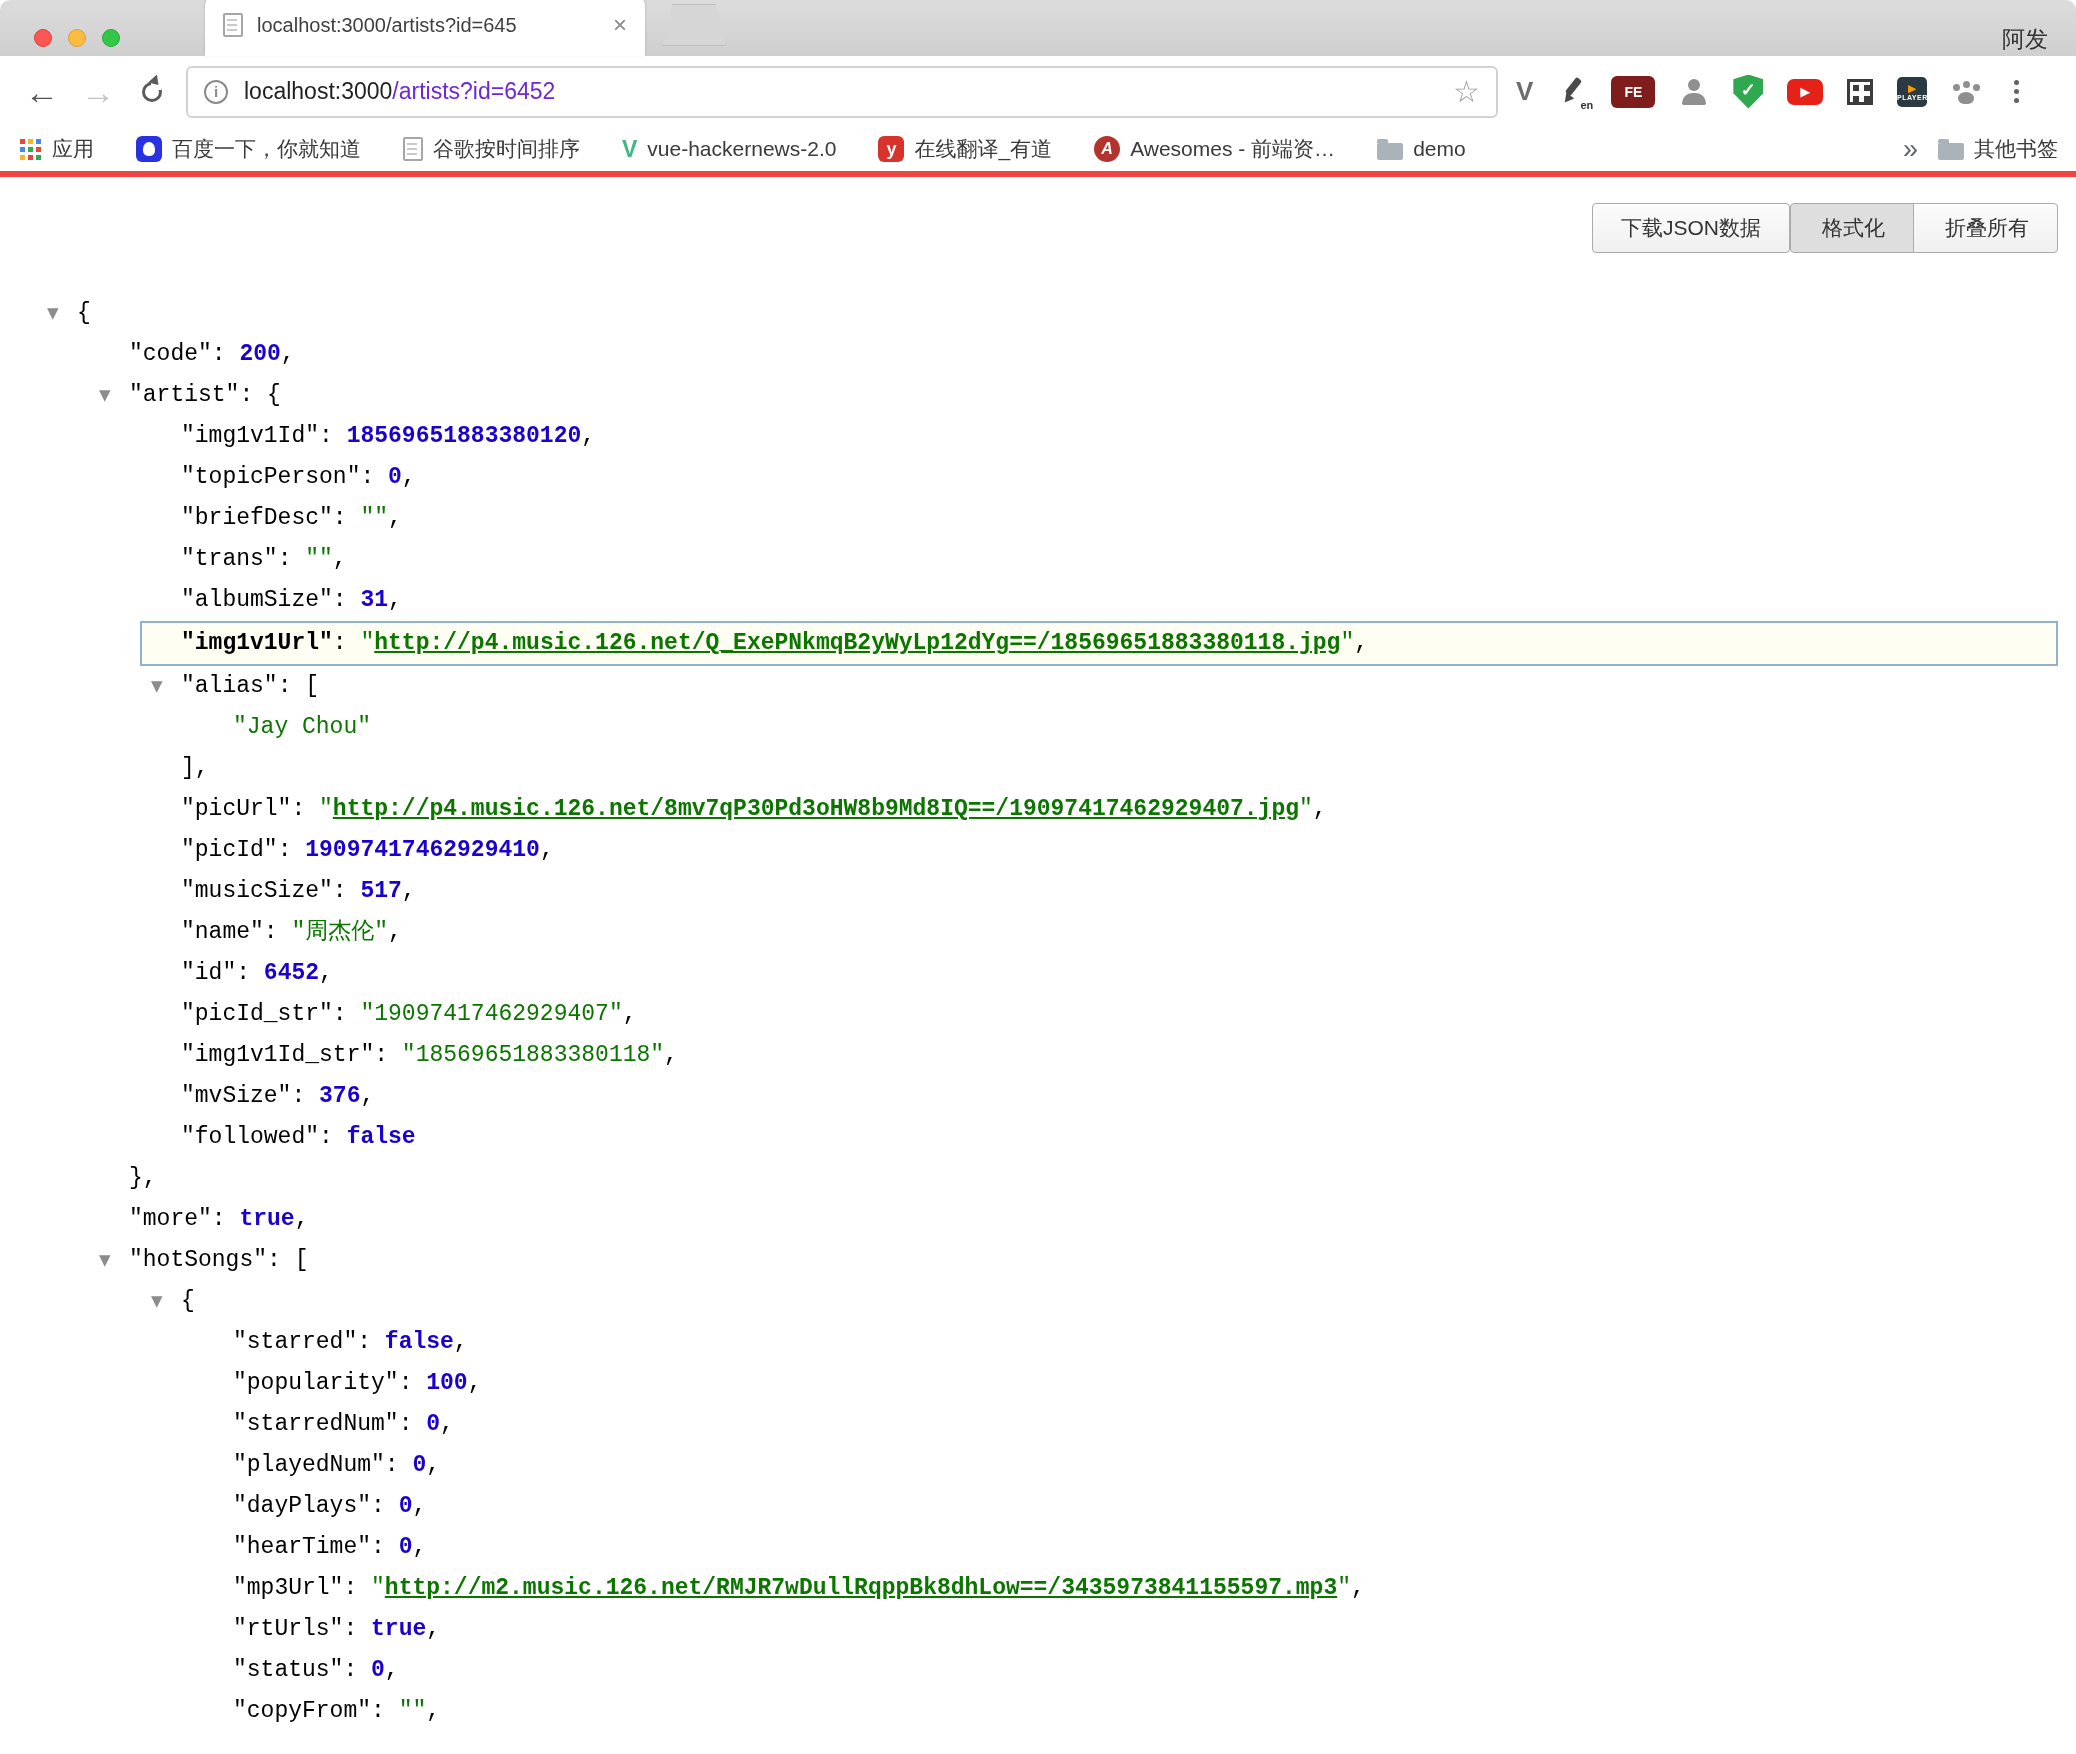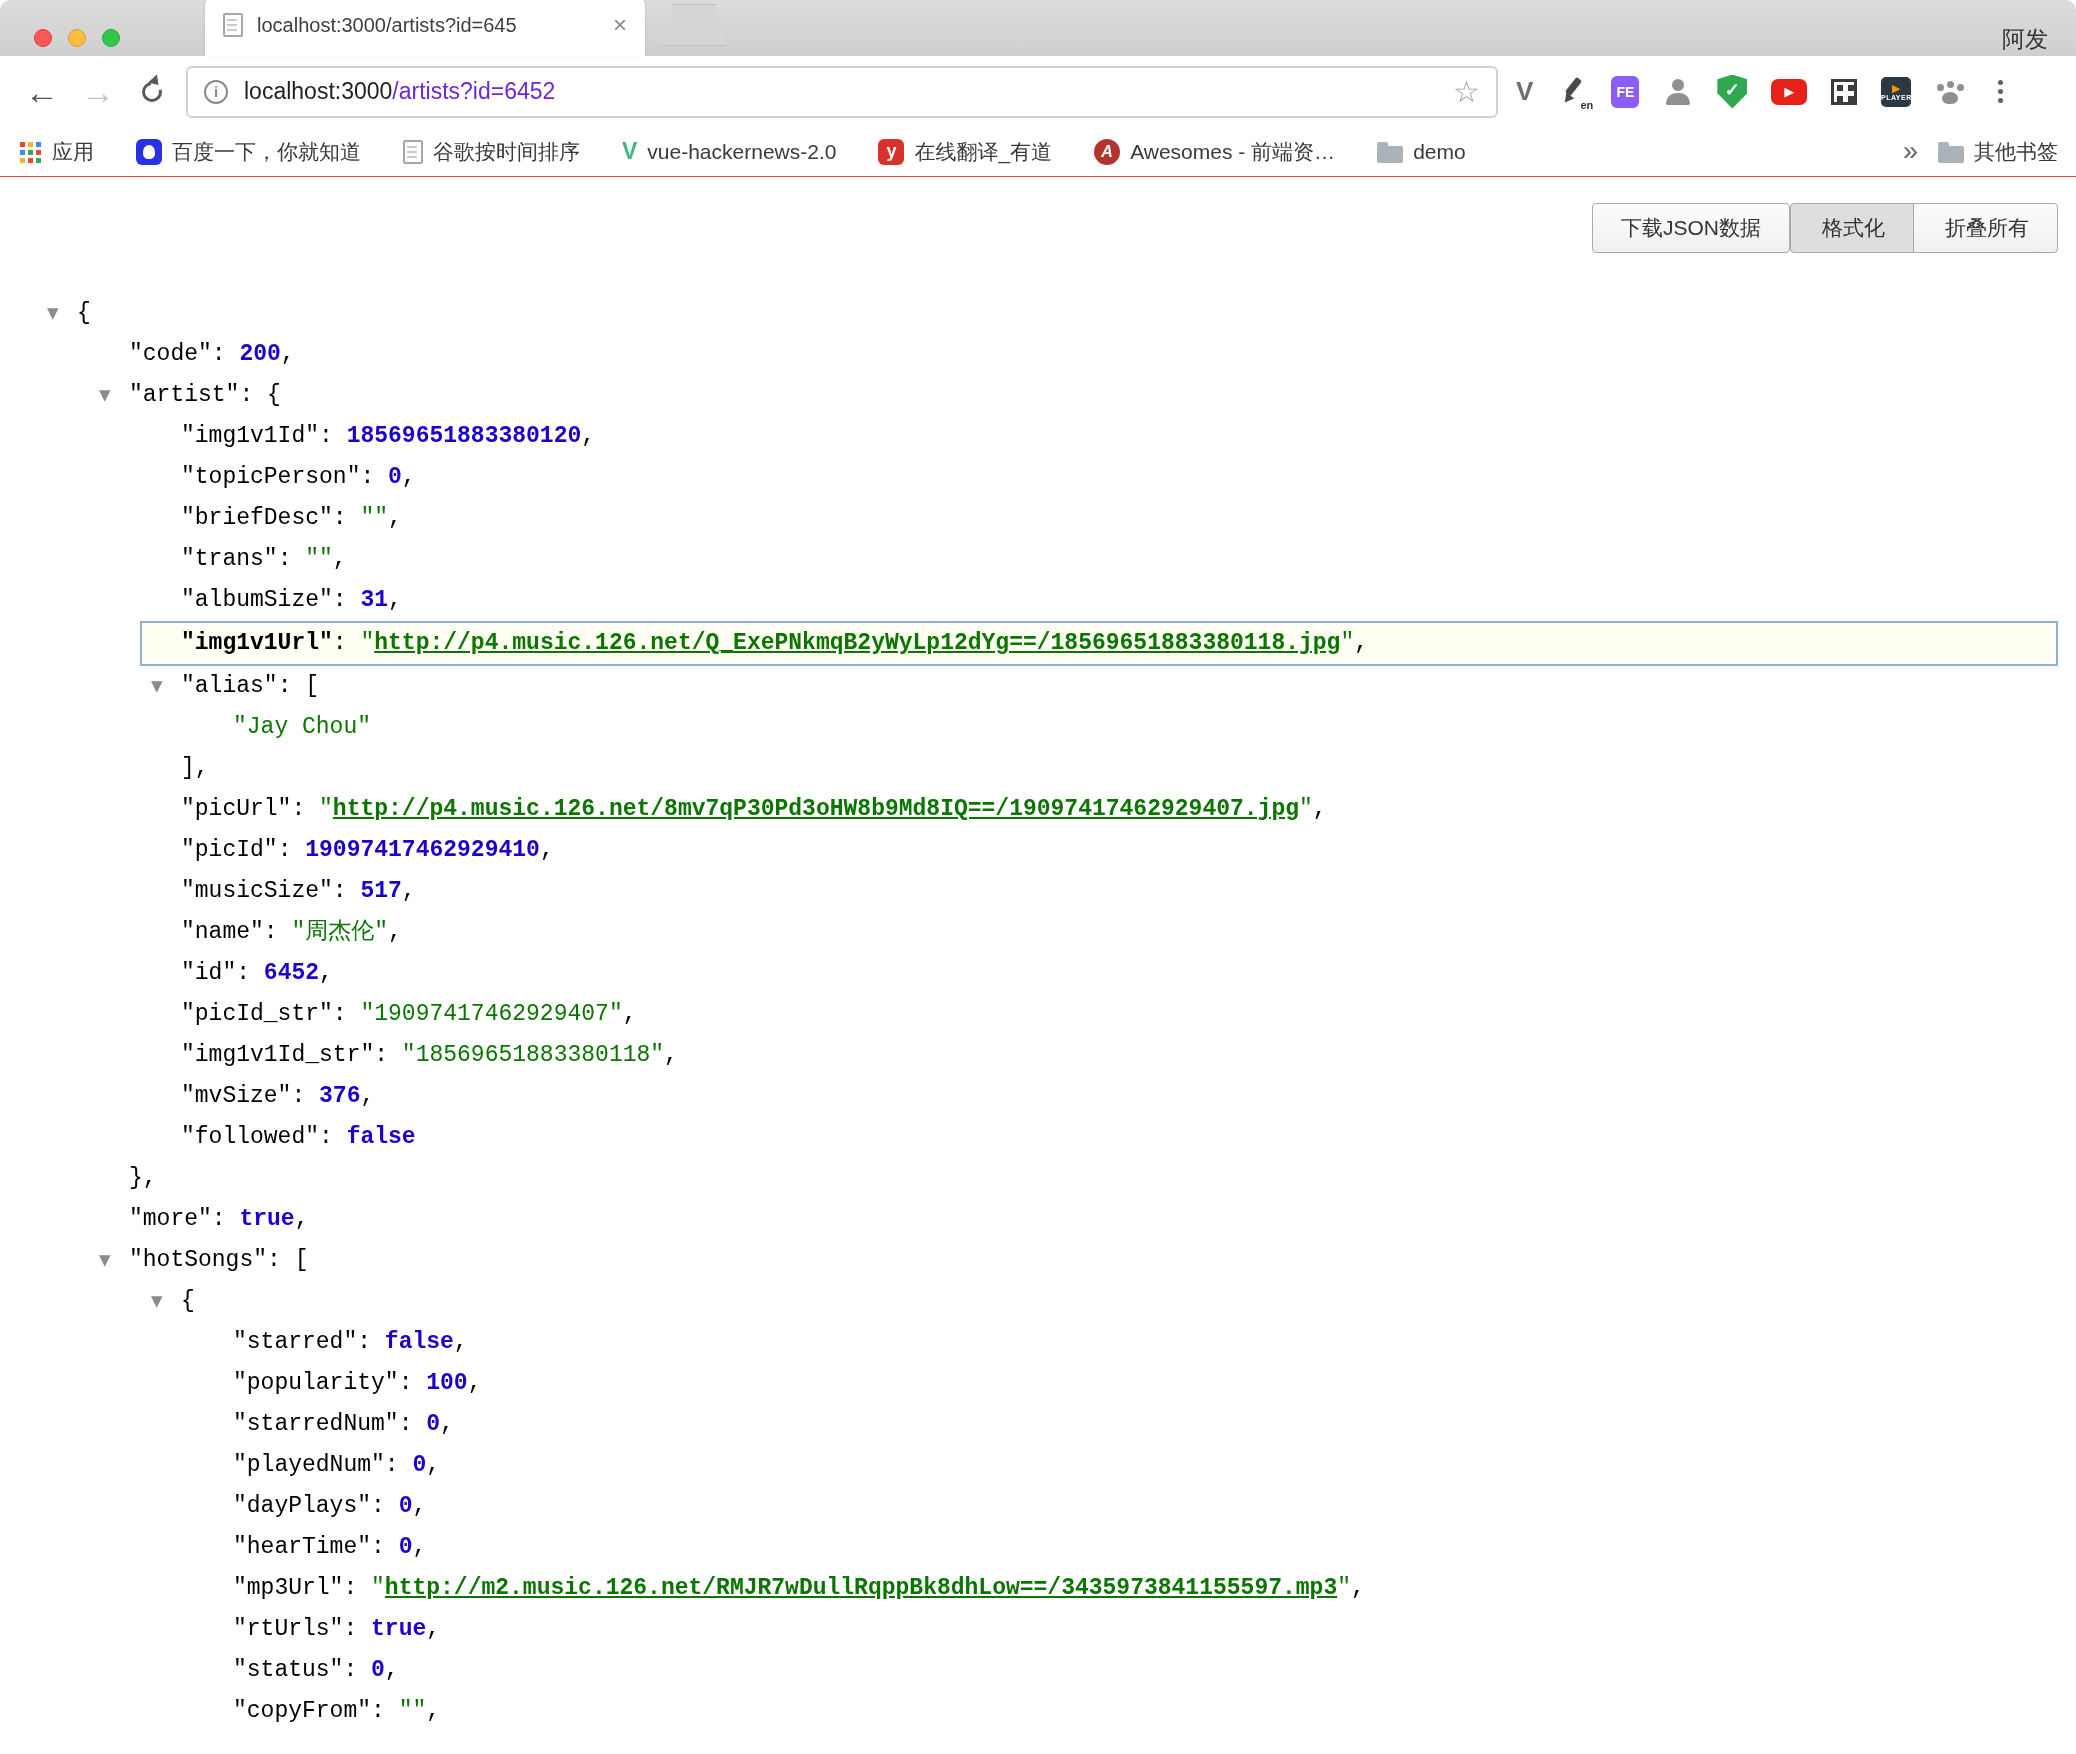--- a/index.html
+++ b/index.html
@@ -48,21 +48,21 @@
   .ext { display:flex; align-items:center; justify-content:center; position:relative; }
   .ebadge { font-size:11px; font-weight:bold; color:#333; }
 
   .v-icon .glyph { font-size:26px; font-weight:bold; color:#6E6E6E; }
   .translate-pen-icon { width:30px; height:30px; }
   .translate-pen-icon::before { content:""; position:absolute; left:13px; top:0; width:7px; height:19px;
                                 background:#4A4A4A; transform:rotate(38deg); border-radius:2px; }
   .translate-pen-icon::after { content:""; position:absolute; left:4px; top:17px; width:0; height:0;
                                border:5px solid transparent; border-top:9px solid #4A4A4A; transform:rotate(38deg); }
   .translate-pen-icon .ebadge { position:absolute; right:-6px; bottom:-4px; }
-  .fe-icon { width:28px; height:32px; border-radius:6px; background:#8b5cf6; }
+  .fe-icon { width:44px; height:32px; border-radius:6px; background:#7f1d1d; }
   .fe-icon .glyph { color:#fff; font-size:14px; font-weight:bold; }
   .person-icon { width:30px; height:30px; position:relative; }
   .person-icon::before { content:""; position:absolute; top:2px; left:9px; width:12px; height:12px;
                          border-radius:50%; background:#909090; }
   .person-icon::after { content:""; position:absolute; bottom:2px; left:3px; width:24px; height:12px;
                         border-radius:12px 12px 2px 2px; background:#909090; }
   .shield-check-icon { width:30px; height:34px; background:#2FA84F;
                        clip-path:polygon(50% 0,100% 14%,100% 55%,50% 100%,0 55%,0 14%); }
   .shield-check-icon .glyph { color:#fff; font-size:18px; font-weight:bold; margin-top:-4px; }
   .youtube-icon { width:36px; height:26px; background:#E62117; border-radius:7px; }
@@ -80,21 +80,21 @@
   .paw-icon::after { content:""; position:absolute; top:4px; left:12px; width:7px; height:7px;
                      border-radius:50%; background:#8F8F8F;
                      box-shadow:-10px 3px 0 #8F8F8F, 10px 3px 0 #8F8F8F; }
   .menu-dots { margin-left:20px; width:30px; height:30px; display:flex; align-items:center;
                justify-content:center; }
   .menu-dots i { width:5px; height:5px; border-radius:50%; background:#5F6368; display:block;
                  box-shadow:0 -9px 0 #5F6368, 0 9px 0 #5F6368; }
 
   
   .bookmarks { height:50px; background:#fff; display:flex; align-items:center; padding:0 18px;
-               border-bottom:1px solid #ef4444; }
+               border-bottom:6px solid #ef4444; }
   .bm-list { display:flex; align-items:center; gap:42px; }
   .bm-item { display:flex; align-items:center; gap:10px; font-size:21px; color:#3A3A3A; cursor:default; }
   .bm-ic { display:flex; align-items:center; justify-content:center; }
   .apps-grid-icon { position:relative; width:24px; height:24px; }
   .apps-grid-icon::before { content:""; position:absolute; left:2px; top:2px; width:5px; height:5px;
       background:#E8453C;
       box-shadow:8px 0 0 #F3B828, 16px 0 0 #4688F1, 0 8px 0 #4688F1, 8px 8px 0 #34A853,
                  16px 8px 0 #E8453C, 0 16px 0 #F3B828, 8px 16px 0 #E8453C, 16px 16px 0 #34A853; }
   .baidu-icon { width:26px; height:26px; border-radius:6px; background:#2932E1; position:relative; }
   .baidu-icon::before { content:""; position:absolute; left:7px; top:6px; width:12px; height:14px;

